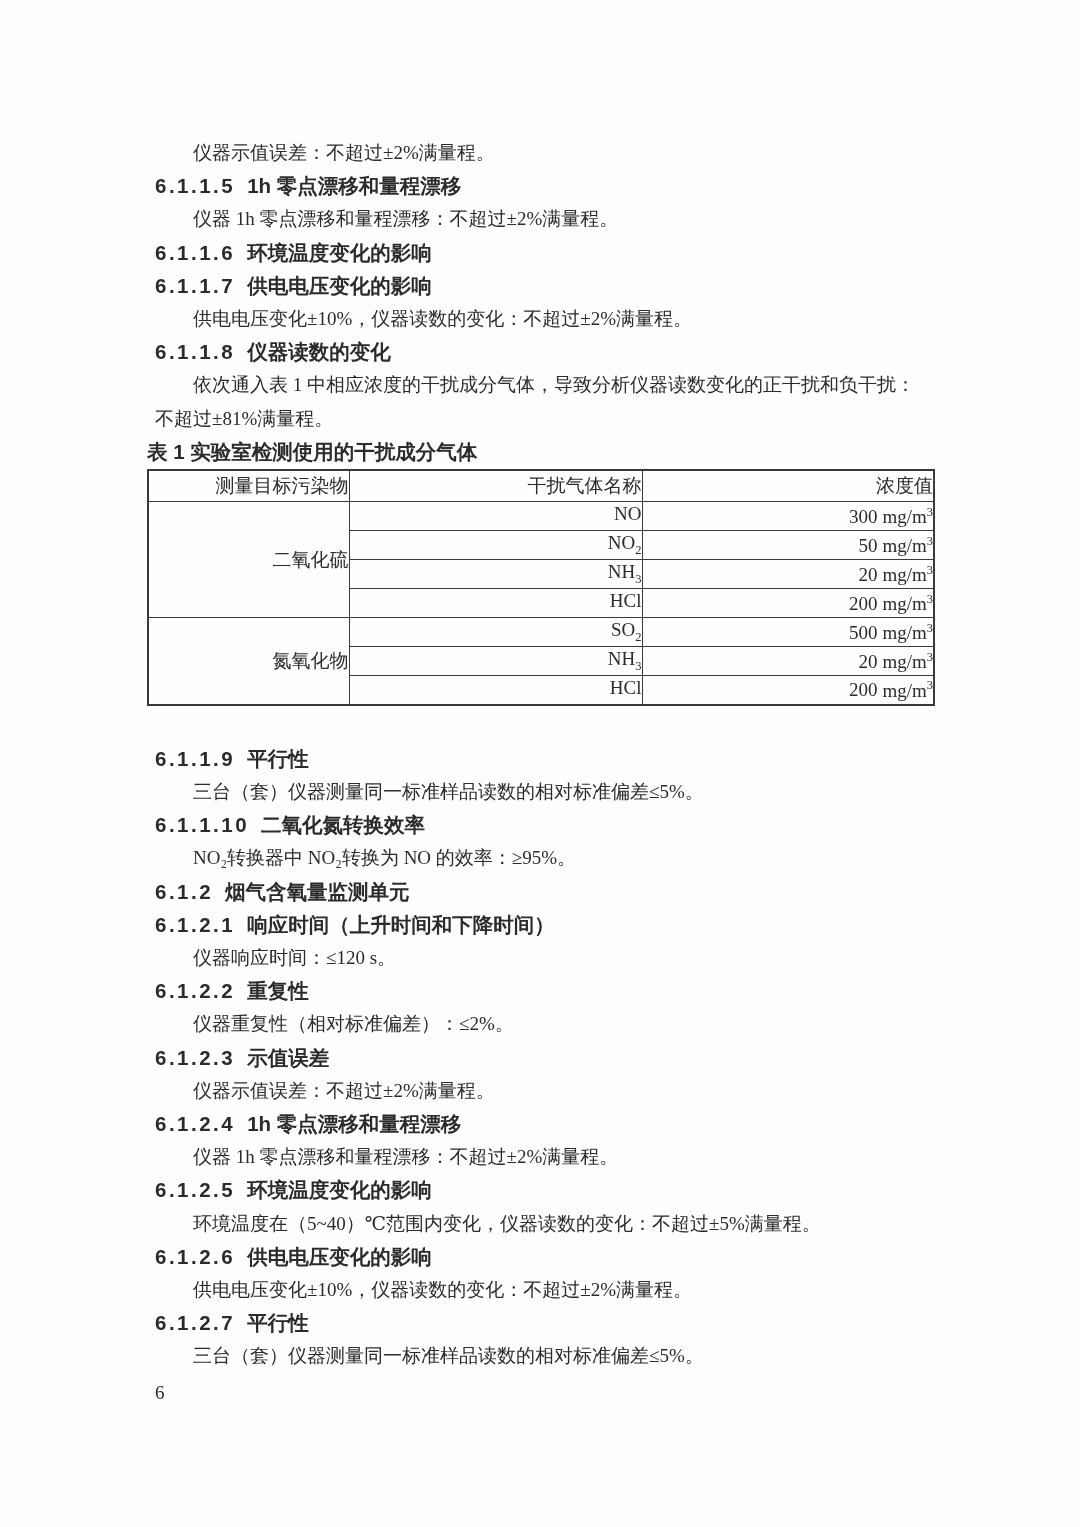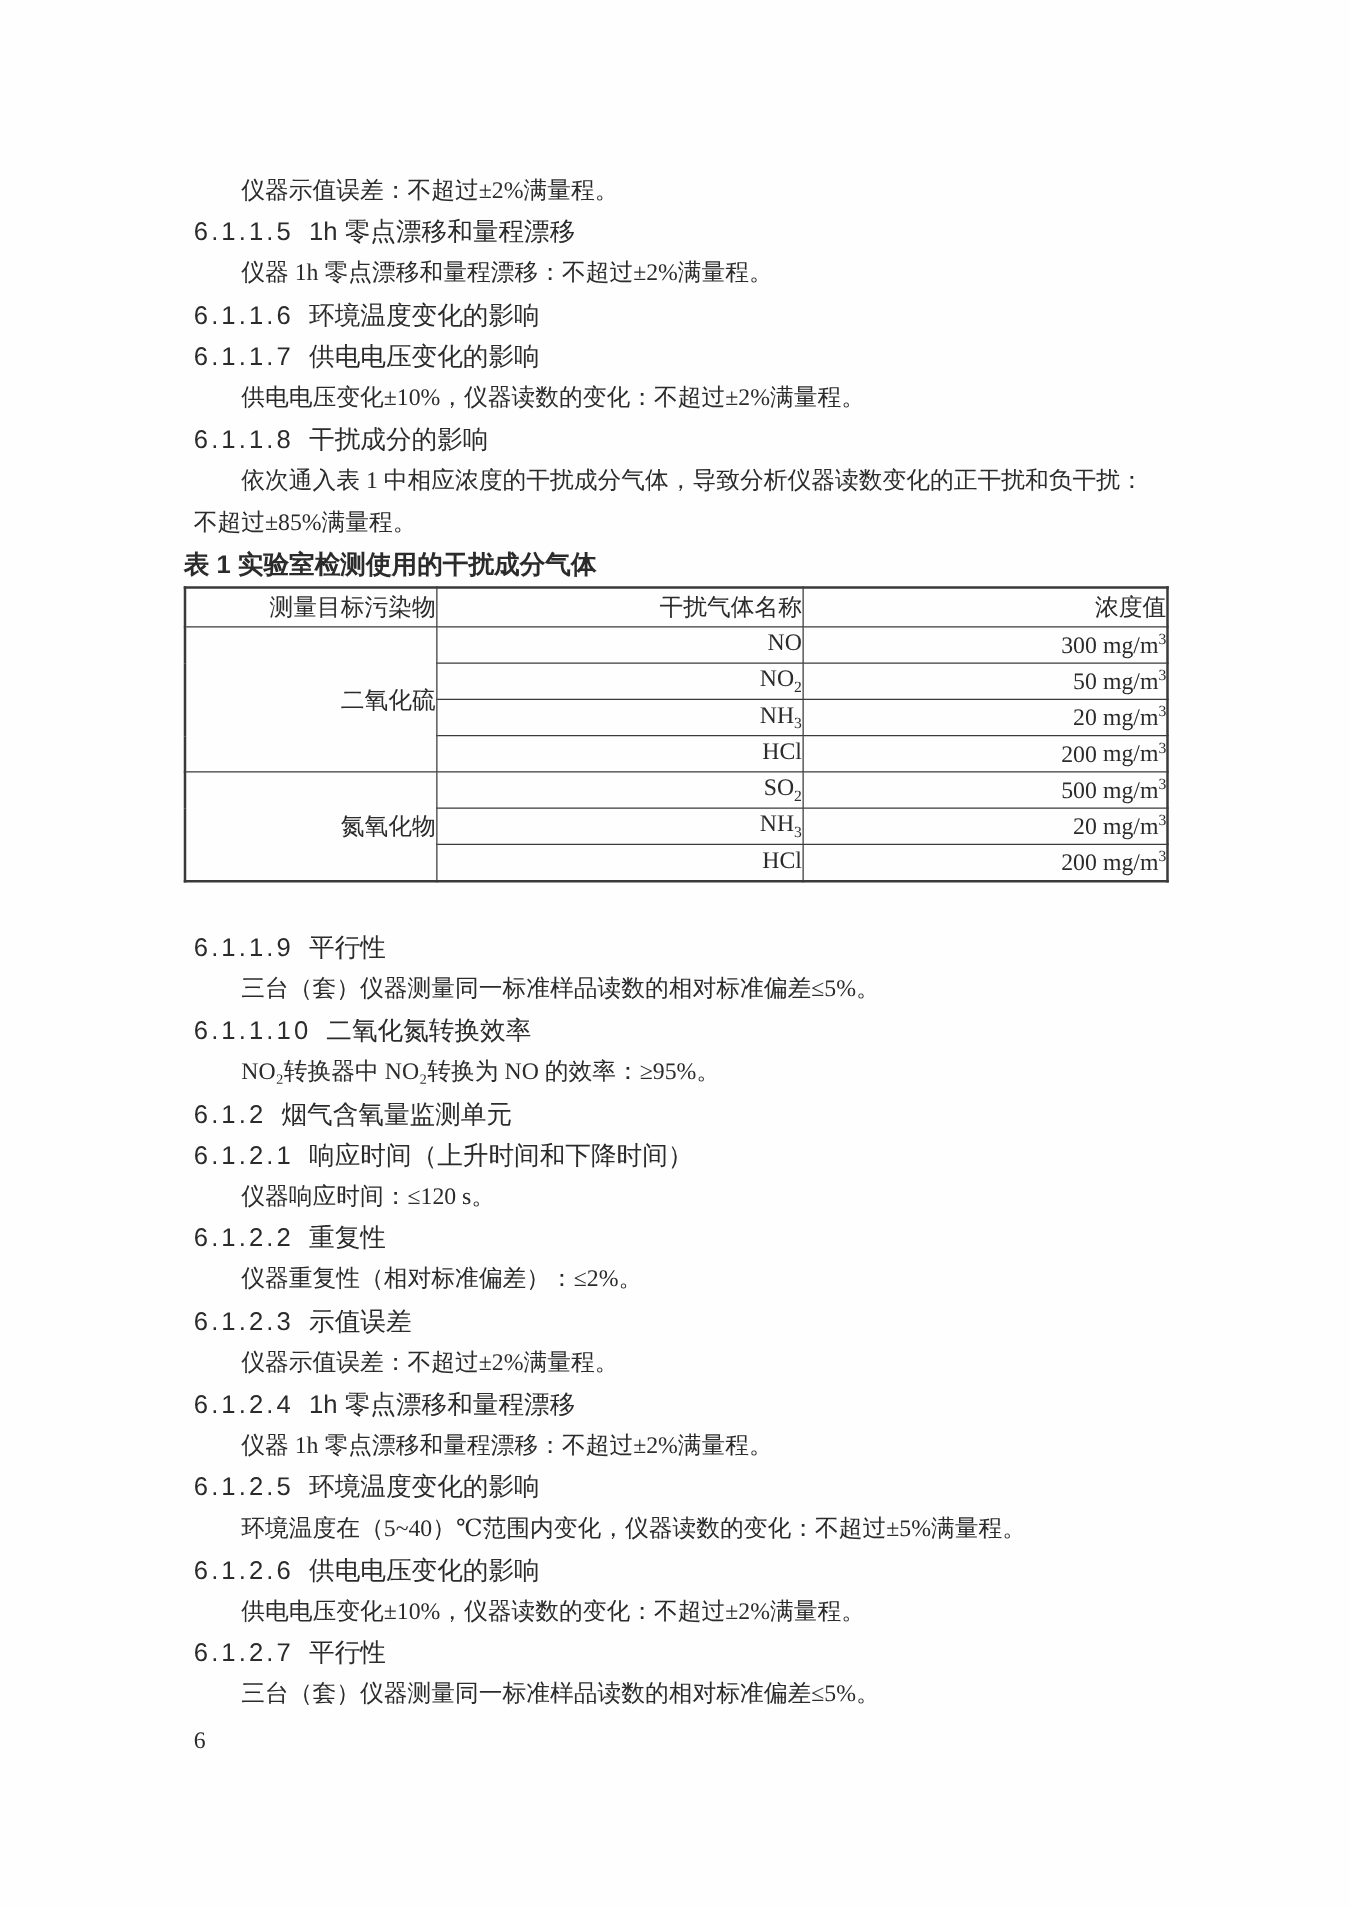--- a/index.html
+++ b/index.html
@@ -12,21 +12,21 @@
     padding:136px 115px 0 155px;
     overflow:hidden;
   }
   .para {
     font-family:"Liberation Serif","DejaVu Serif",serif;
     font-size:19px; line-height:33.2px;
     text-indent:38px;
   }
   .heading {
     font-family:"Liberation Sans","DejaVu Sans",sans-serif;
-    font-weight:400;
+    font-weight:700;
     font-size:20.5px; line-height:33.2px;
   }
   .hnum { letter-spacing:2.5px; margin-right:12px; }
   .caption {
     width:786px; margin:3px 0 4px -8px;
     font-family:"Liberation Sans","DejaVu Sans",sans-serif;
     font-weight:700; font-size:20.5px; line-height:27px;
     text-align:left;
   }
   table.gas-table {
@@ -60,22 +60,22 @@
 <body>
 
 <div class="page">
   <div id="content">
       <div class="para">仪器示值误差：不超过±2%满量程。</div>
       <div class="heading"><span class="hnum">6.1.1.5</span><span class="htitle">1h 零点漂移和量程漂移</span></div>
       <div class="para">仪器 1h 零点漂移和量程漂移：不超过±2%满量程。</div>
       <div class="heading"><span class="hnum">6.1.1.6</span><span class="htitle">环境温度变化的影响</span></div>
       <div class="heading"><span class="hnum">6.1.1.7</span><span class="htitle">供电电压变化的影响</span></div>
       <div class="para">供电电压变化±10%，仪器读数的变化：不超过±2%满量程。</div>
-      <div class="heading"><span class="hnum">6.1.1.8</span><span class="htitle">干扰成分的影响</span></div>
-      <div class="para"><span>依次通入表 1 中相应浓度的干扰成分气体，导致分析仪器读数变化的正干扰和负干扰：</span><br><span>不超过±85%满量程。</span></div>
+      <div class="heading"><span class="hnum">6.1.1.8</span><span class="htitle">仪器读数的变化</span></div>
+      <div class="para"><span>依次通入表 1 中相应浓度的干扰成分气体，导致分析仪器读数变化的正干扰和负干扰：</span><br><span>不超过±81%满量程。</span></div>
       <div class="caption">表 1  实验室检测使用的干扰成分气体</div>
       <table class="gas-table">
         <thead>
           <tr>
             <th class="c1">测量目标污染物</th>
             <th class="c2">干扰气体名称</th>
             <th class="c3">浓度值</th>
           </tr>
         </thead>
         <tbody>

